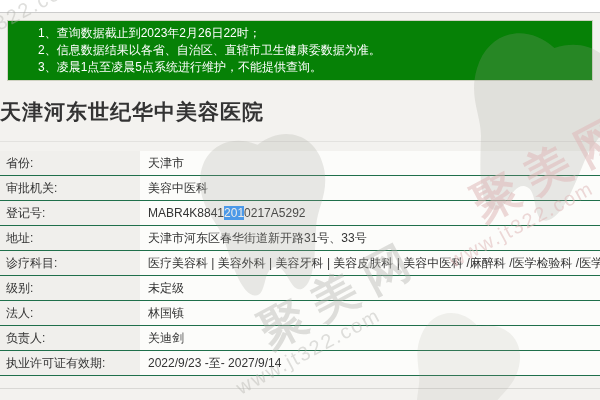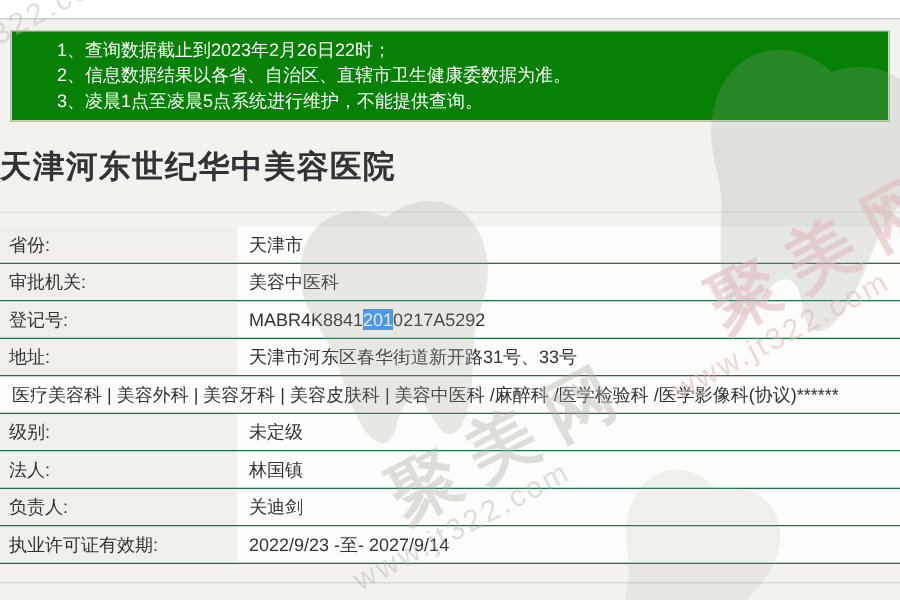--- a/index.html
+++ b/index.html
@@ -14,21 +14,21 @@
   .screen{position:relative;width:600px;height:400px;background:var(--page-bg);overflow:hidden;}
   .topbar{height:13px;background:#ffffff;border-bottom:1px solid #cccccc;}
   .notice{margin:7px 7px 0 7px;background:var(--notice-bg);border:1px solid var(--notice-border);
           padding:4px 10px 4px 30px;color:var(--notice-text);font-size:12px;line-height:17px;}
   .notice p{white-space:nowrap;overflow:hidden;}
   .page-title{margin-top:16px;text-align:left;font-size:21px;line-height:30px;color:var(--text);
               letter-spacing:1px;}
   .title-sep{margin-top:14px;border-top:1px solid #e3e2df;}
   .info-table{margin-top:9px;}
   .row{display:flex;height:25px;border-bottom:1px solid var(--row-separator);font-size:12px;color:var(--text);}
-  .cell-label{width:158px;background:var(--label-cell-bg);display:flex;align-items:center;padding-left:6px;}
+  .cell-label{width:140px;background:var(--label-cell-bg);display:flex;align-items:center;padding-left:6px;}
   .cell-value{flex:1;background:var(--value-cell-bg);display:flex;align-items:center;padding-left:8px;
               white-space:nowrap;overflow:hidden;}
   .sel{background:var(--selection-bg);color:var(--selection-text);}
   .bottom-sep{margin-top:12px;border-top:1px solid #d9d8d5;}
   
   .wm{position:absolute;pointer-events:none;z-index:10;}
   .wm-tile{text-align:left;transform:rotate(-28deg);}
   .wm-name{font-size:46px;font-weight:bold;letter-spacing:12px;line-height:48px;}
   .wm-url{font-size:20px;letter-spacing:2px;margin-left:-48px;line-height:24px;}
   .tile-pink .wm-name,.tile-pink .wm-url{color:var(--watermark-pink);}
@@ -71,20 +71,21 @@
           <span>0217A5292</span>
       </div>
     </div>
 
     <div class="row">
       <div class="cell-label">地址:</div>
       <div class="cell-value">天津市河东区春华街道新开路31号、33号</div>
     </div>
 
     <div class="row">
+      <div class="cell-label">诊疗科目:</div>
       <div class="cell-value">医疗美容科 | 美容外科 | 美容牙科 | 美容皮肤科 | 美容中医科 /麻醉科 /医学检验科 /医学影像科(协议)******</div>
     </div>
 
     <div class="row">
       <div class="cell-label">级别:</div>
       <div class="cell-value">未定级</div>
     </div>
 
     <div class="row">
       <div class="cell-label">法人:</div>

